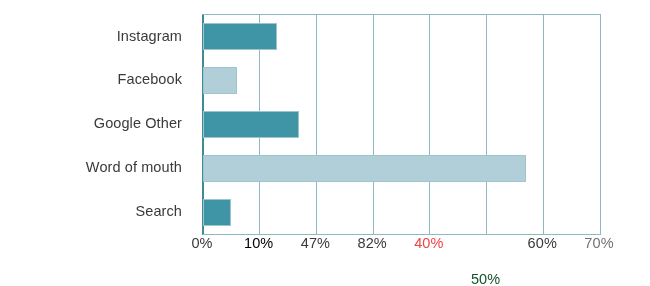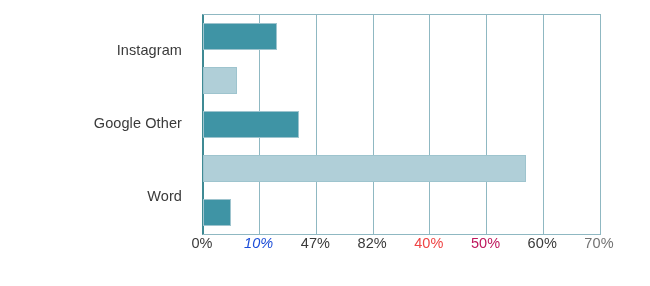--- a/index.html
+++ b/index.html
@@ -121,24 +121,30 @@
 </head>
 <body>
 
 <div id="chart-root">
 
   <div id="ylabels">
     <div class="ylabel-cell">
       <span class="ylabel-text">Instagram</span>
     </div>
     <div class="ylabel-cell">
+      <span class="ylabel-text">Facebook</span>
+    </div>
+    <div class="ylabel-cell">
       <span class="ylabel-text">Google Other</span>
     </div>
     <div class="ylabel-cell">
-      <span class="ylabel-text">Word</span>
+      <span class="ylabel-text">Word of mouth</span>
+    </div>
+    <div class="ylabel-cell">
+      <span class="ylabel-text">Search</span>
     </div>
   </div>
 
   <div id="plot">
     <div id="gridlines">
         <div class="gridline" style="left: calc(0% - 0.5px); background: rgb(63, 138, 148); width: 1.4px;"></div>
         <div class="gridline" style="left: calc(14.2857% - 0.5px); background: rgb(143, 184, 194);"></div>
         <div class="gridline" style="left: calc(28.5714% - 0.5px); background: rgb(143, 184, 194);"></div>
         <div class="gridline" style="left: calc(42.8571% - 0.5px); background: rgb(143, 184, 194);"></div>
         <div class="gridline" style="left: calc(57.1429% - 0.5px); background: rgb(143, 184, 194);"></div>
@@ -160,22 +166,22 @@
           <div class="bar" title="Word of mouth 57%" style="width: 81.4286%; background: rgb(176, 207, 216); border-color: rgb(158, 196, 206);"></div>
         </div>
         <div class="bar-row">
           <div class="bar" title="Other 5%" style="width: 7.14286%; background: rgb(63, 148, 165); border-color: rgb(158, 196, 206);"></div>
         </div>
       </div>
   </div>
 
   <div id="xlabels">
       <div class="xlabel" style="left: 0%; color: rgb(58, 58, 58);">0%</div>
-      <div class="xlabel" style="left: 14.2857%; color: #1d4ed8; font-style: italic;">10%</div>
+      <div class="xlabel" style="left: 14.2857%; color: #000000;">10%</div>
       <div class="xlabel" style="left: 28.5714%; color: rgb(58, 58, 58);">47%</div>
       <div class="xlabel" style="left: 42.8571%; color: rgb(58, 58, 58);">82%</div>
       <div class="xlabel" style="left: 57.1429%; color: #ef4444;">40%</div>
-      <div class="xlabel" style="left: 71.4286%; color: #be185d;">50%</div>
+      <div class="xlabel" style="left: 71.4286%; color: #14532d; margin-top: 36px;">50%</div>
       <div class="xlabel" style="left: 85.7143%; color: rgb(58, 58, 58);">60%</div>
       <div class="xlabel" style="left: 100%; color: #737373;">70%</div>
     </div>
 
 </div>
 
 </body></html>

